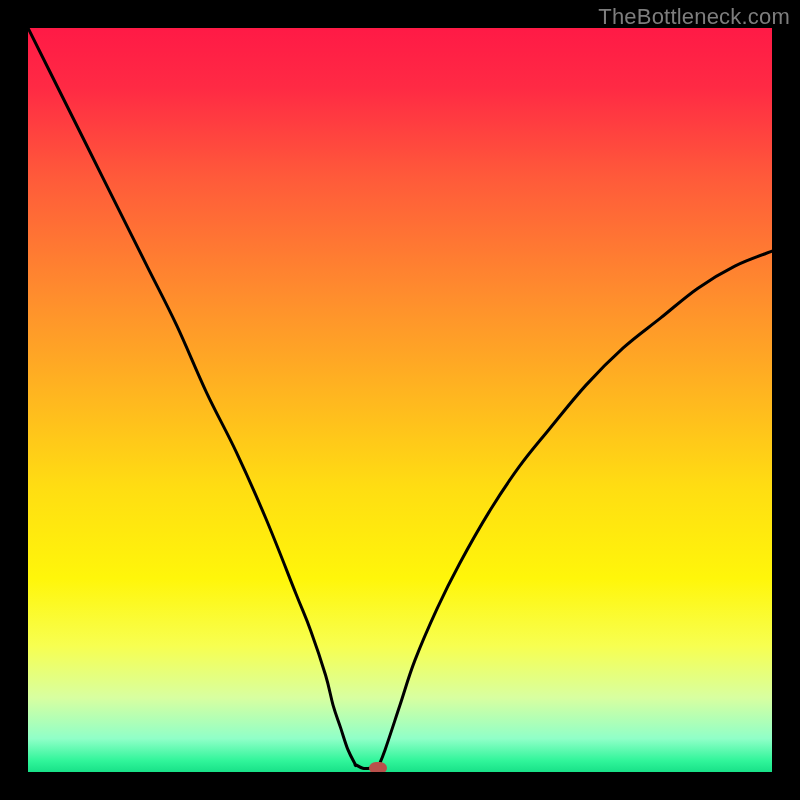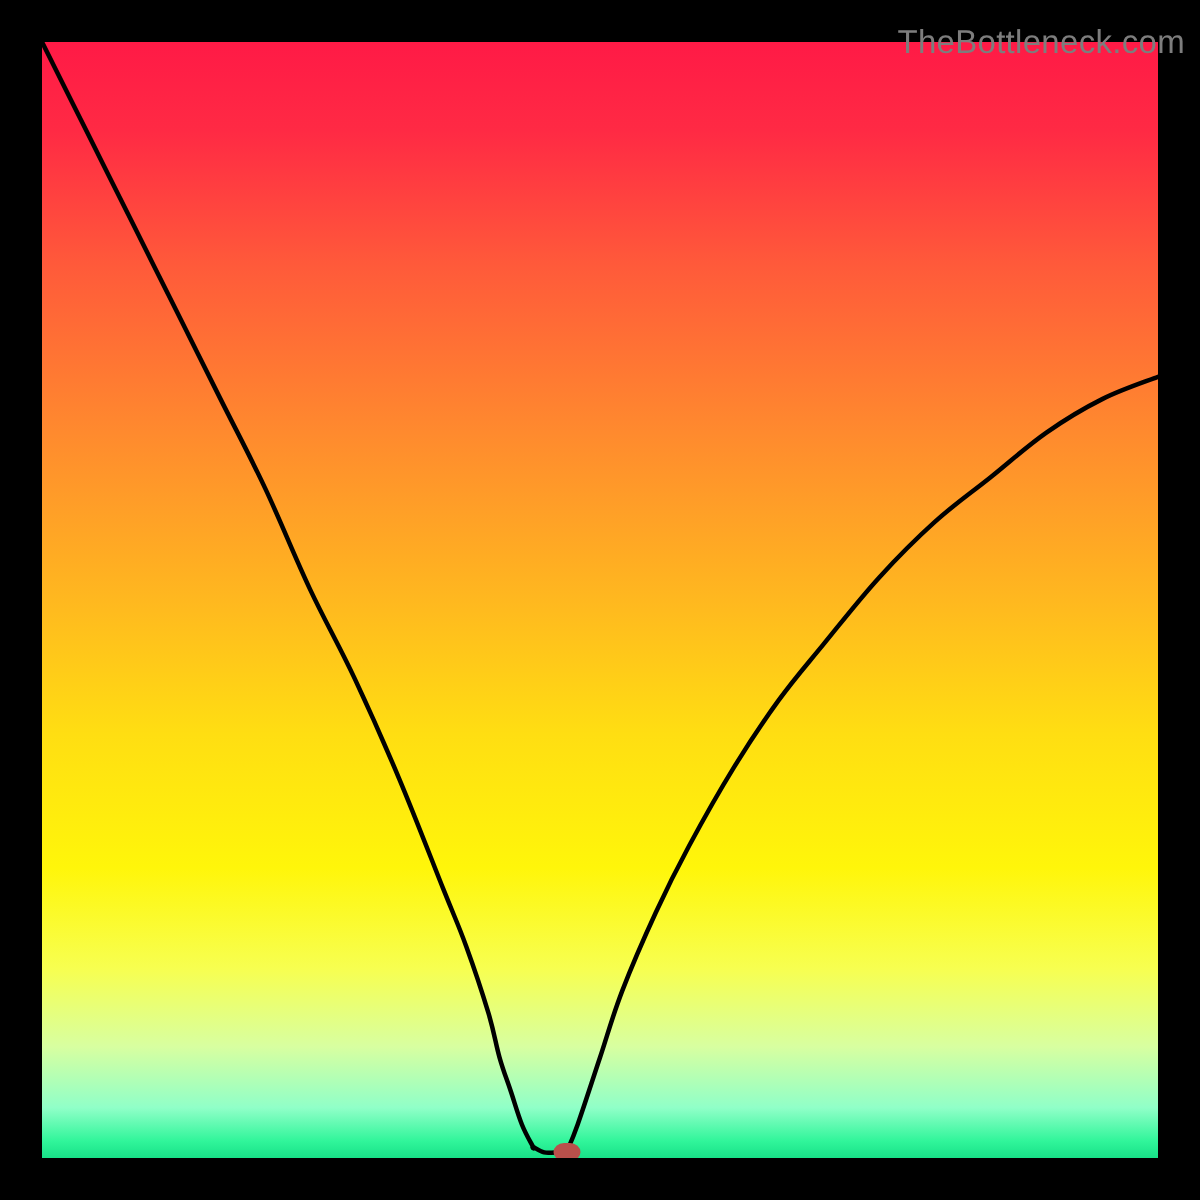--- a/index.html
+++ b/index.html
@@ -46,21 +46,20 @@
   }
   .watermark {
     position: absolute;
     top: 4px;
     right: 10px;
     color: #7d7d7d;
     font-size: 22px;
     font-weight: 500;
     letter-spacing: 0.2px;
     user-select: none;
-    margin-top: 11px;
   }
 </style>
 </head>
 <body>
 
 <div class="frame">
   <div class="plot">
     <svg class="gradient" viewBox="0 0 744 744" preserveAspectRatio="none">
       <defs>
         <linearGradient id="heat" x1="0" y1="0" x2="0" y2="1">

